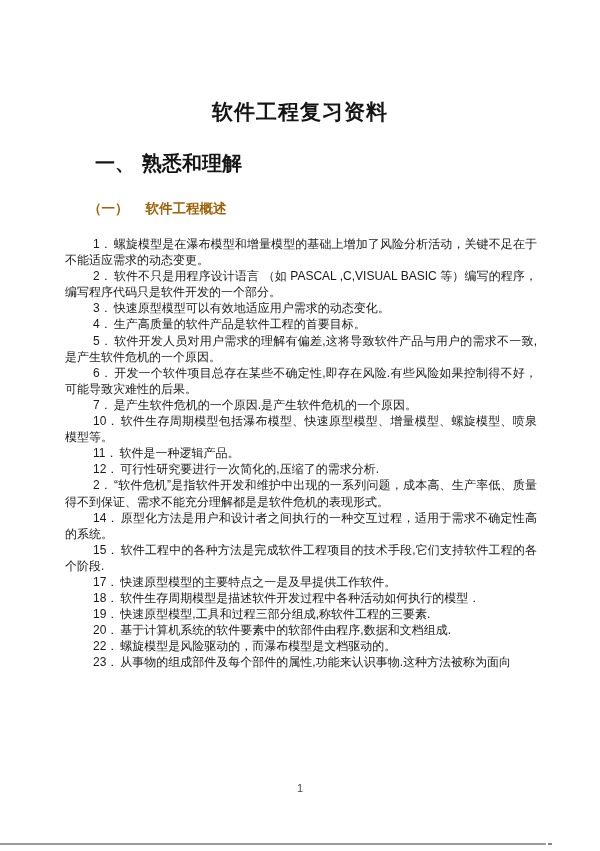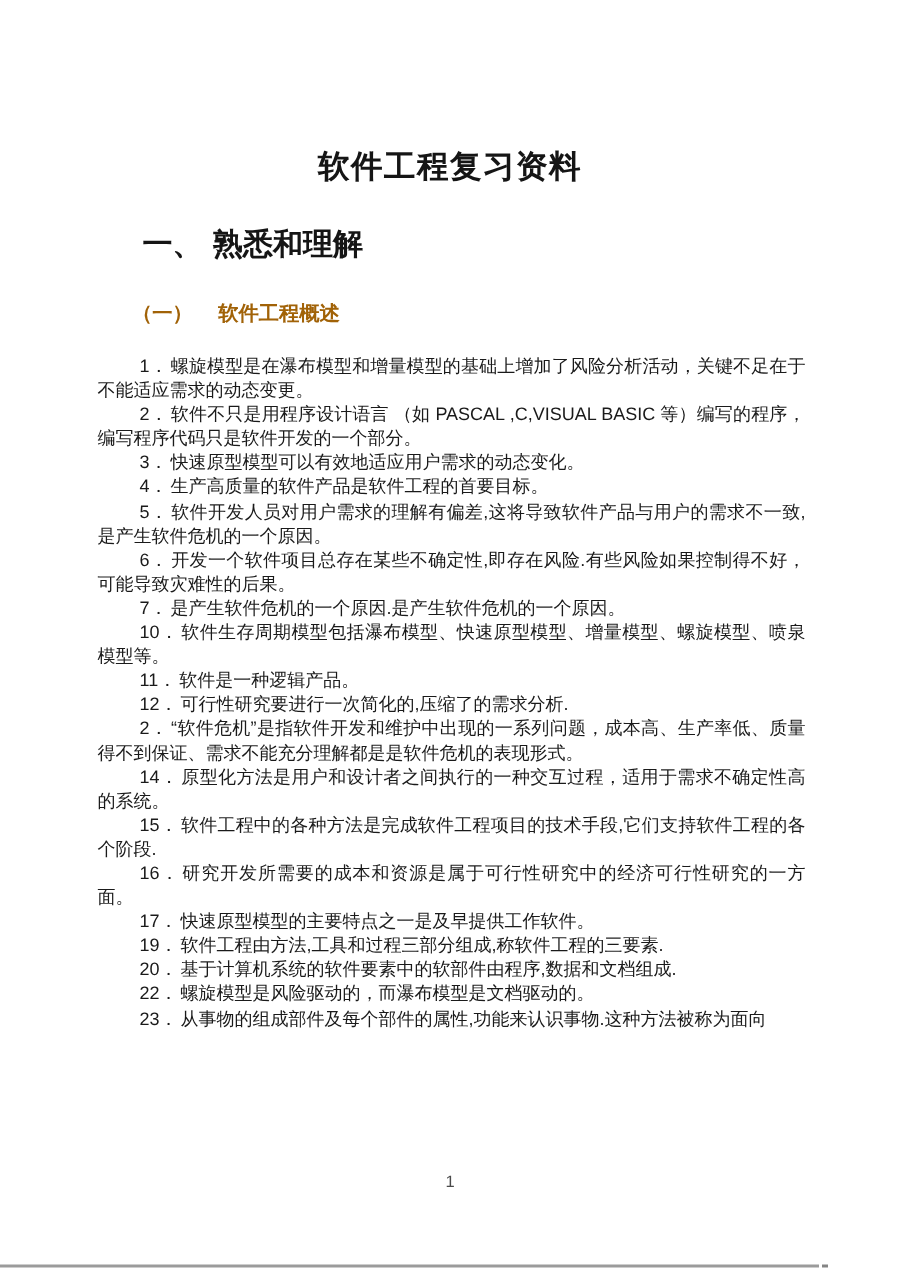--- a/index.html
+++ b/index.html
@@ -157,31 +157,31 @@
       </p>
 
       <p class="item">
         <span class="num">14．</span><span>原型化方法是用户和设计者之间执行的一种交互过程，适用于需求不确定性高的系统。</span>
       </p>
 
       <p class="item">
         <span class="num">15．</span><span>软件工程中的各种方法是完成软件工程项目的技术手段,它们支持软件工程的各个阶段.</span>
       </p>
 
-      <p class="item">
-        <span class="num">16．</span><span>研究开发所需要的成本和资源是属于可行性研究中的经济可行性研究的一方面。</span>
-      </p>
 
       <p class="item">
         <span class="num">17．</span><span>快速原型模型的主要特点之一是及早提供工作软件。</span>
       </p>
 
-
-      <p class="item">
-        <span class="num">19．</span><span>软件工程由方法,工具和过程三部分组成,称软件工程的三要素.</span>
+      <p class="item">
+        <span class="num">18．</span><span>软件生存周期模型是描述软件开发过程中各种活动如何执行的模型．</span>
+      </p>
+
+      <p class="item">
+        <span class="num">19．</span><span>快速原型模型,工具和过程三部分组成,称软件工程的三要素.</span>
       </p>
 
       <p class="item">
         <span class="num">20．</span><span>基于计算机系统的软件要素中的软部件由程序,数据和文档组成.</span>
       </p>
 
 
       <p class="item">
         <span class="num">22．</span><span>螺旋模型是风险驱动的，而瀑布模型是文档驱动的。</span>
       </p>

